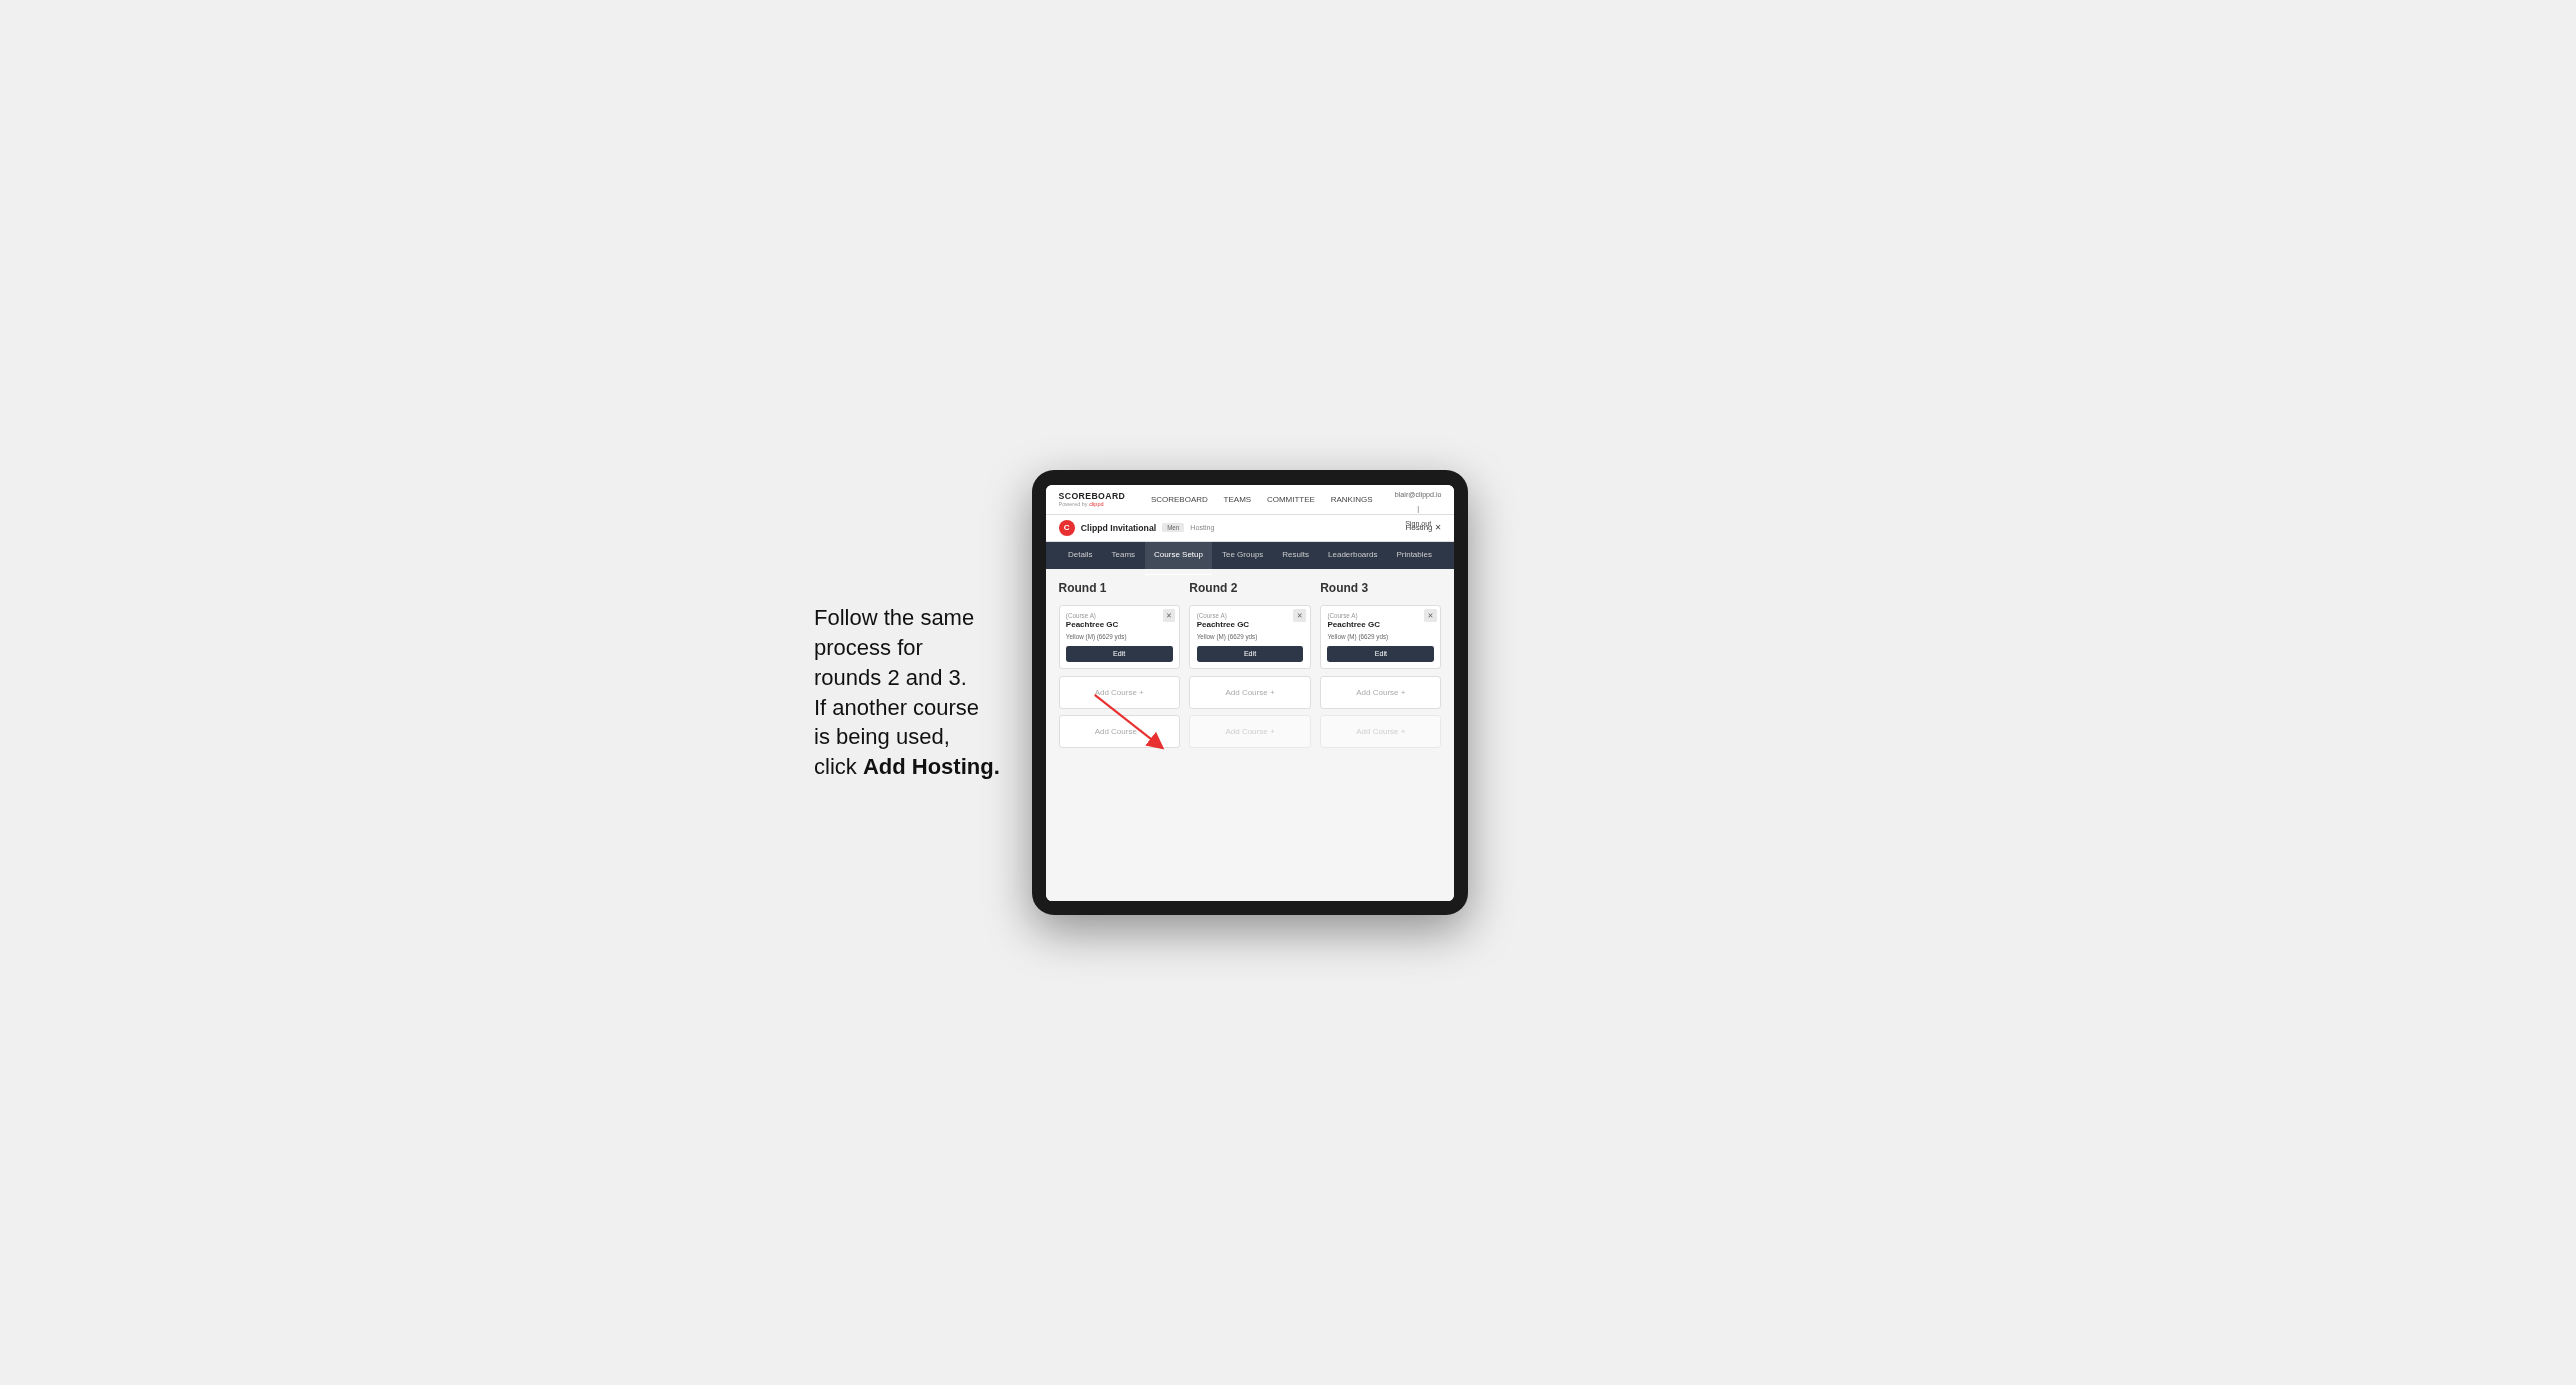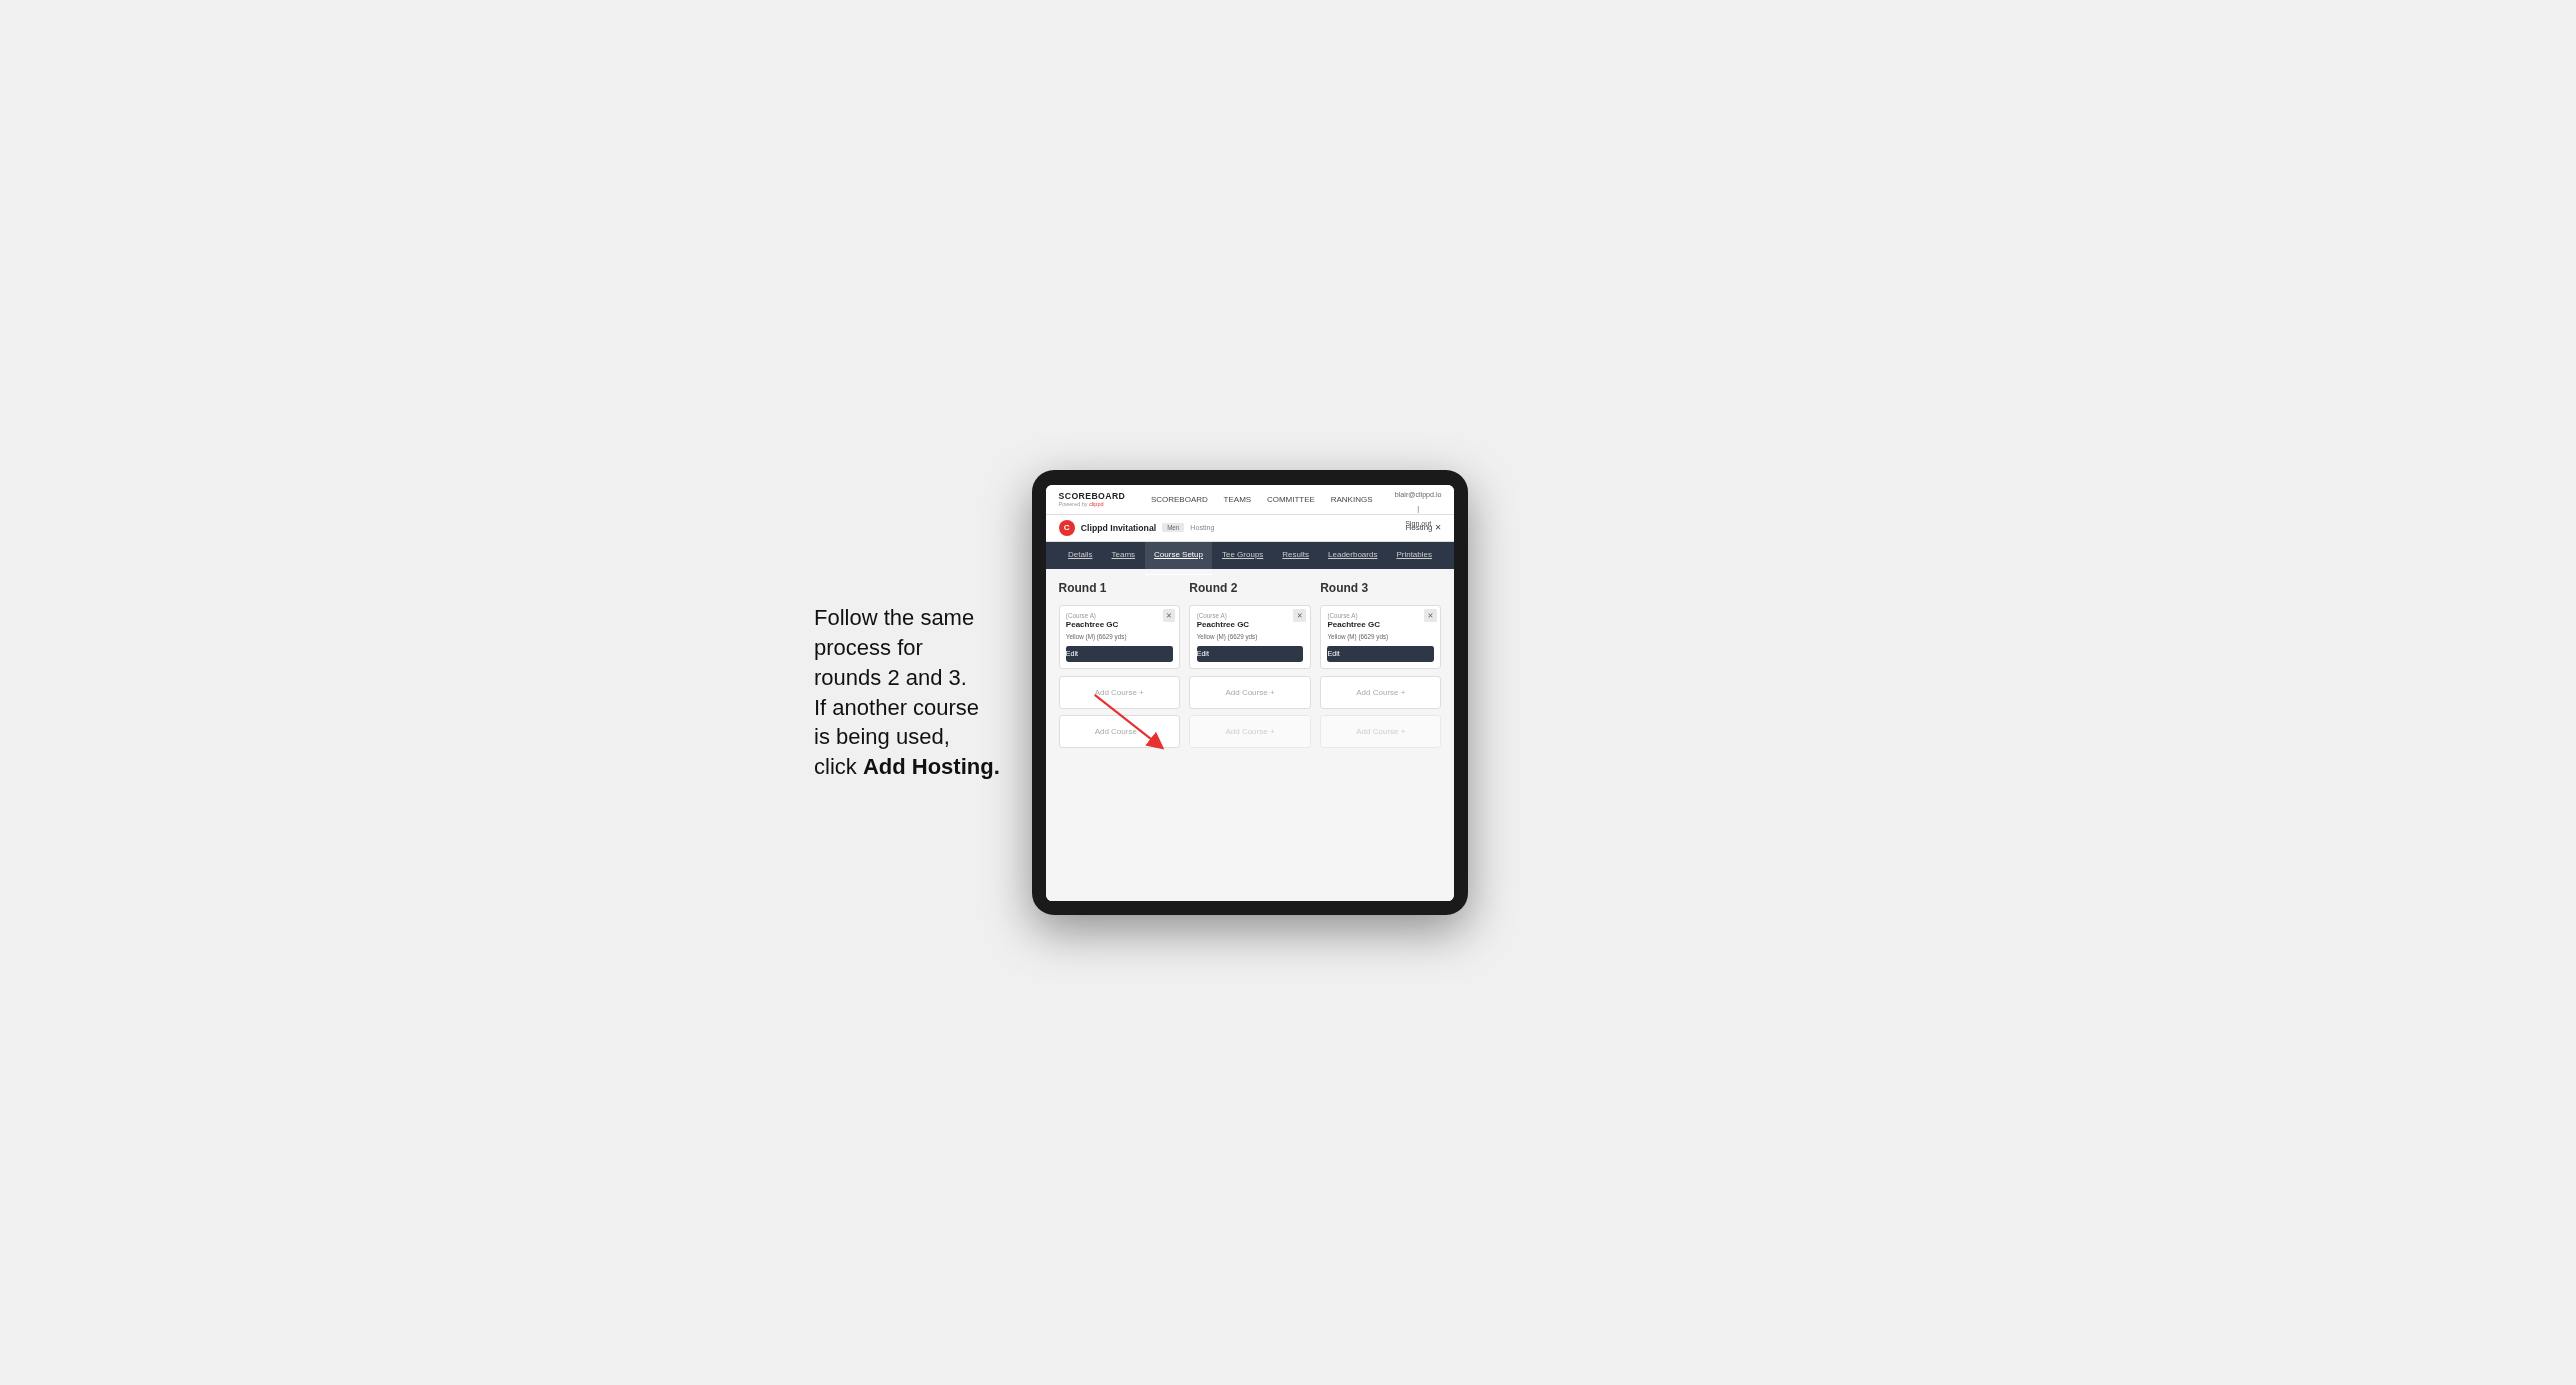--- a/index.html
+++ b/index.html
@@ -179,21 +179,20 @@
 
     .tab-item {
       font-size: 8px;
       color: #ccc;
       padding: 0 9.5px;
       height: 39px;
       display: flex;
       align-items: center;
       cursor: pointer;
       border-bottom: 1.6px solid transparent;
-      text-decoration: underline;
     }
 
     .tab-item.active {
       color: #fff;
       border-bottom: 1.6px solid #fff;
       background: rgba(255,255,255,0.1);
     }
 
     
     .content-area {
@@ -249,21 +248,21 @@
 
     .edit-btn {
       background: #2d3748;
       color: #fff;
       border: none;
       border-radius: 2.4px;
       font-size: 7.1px;
       padding: 4px 0;
       width: 100%;
       cursor: pointer;
-      text-align: left;
+      text-align: center;
     }
 
     .delete-btn {
       position: absolute;
       top: 4.7px;
       right: 4.7px;
       width: 12.6px;
       height: 12.6px;
       background: #e8e8e8;
       border: none;

